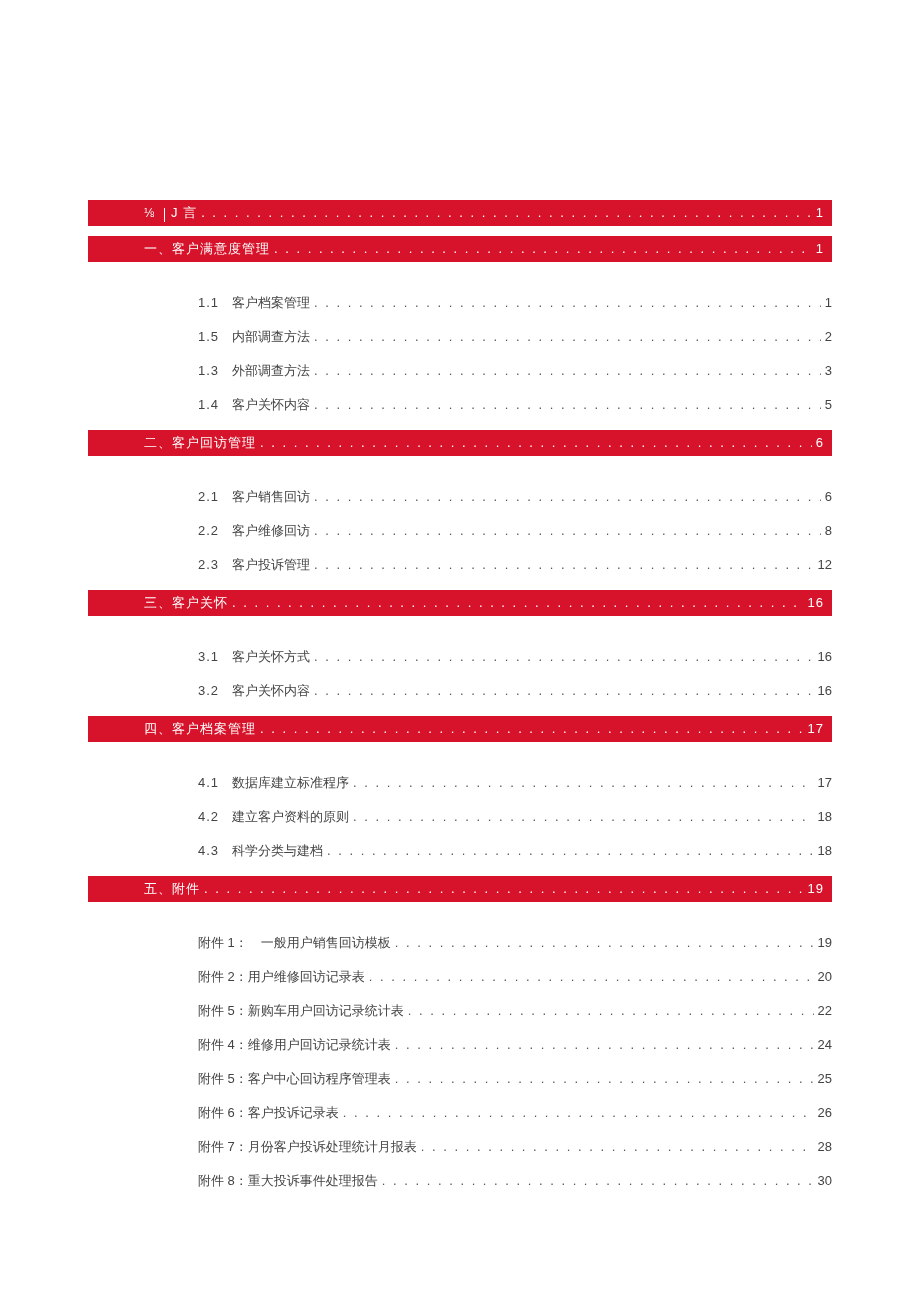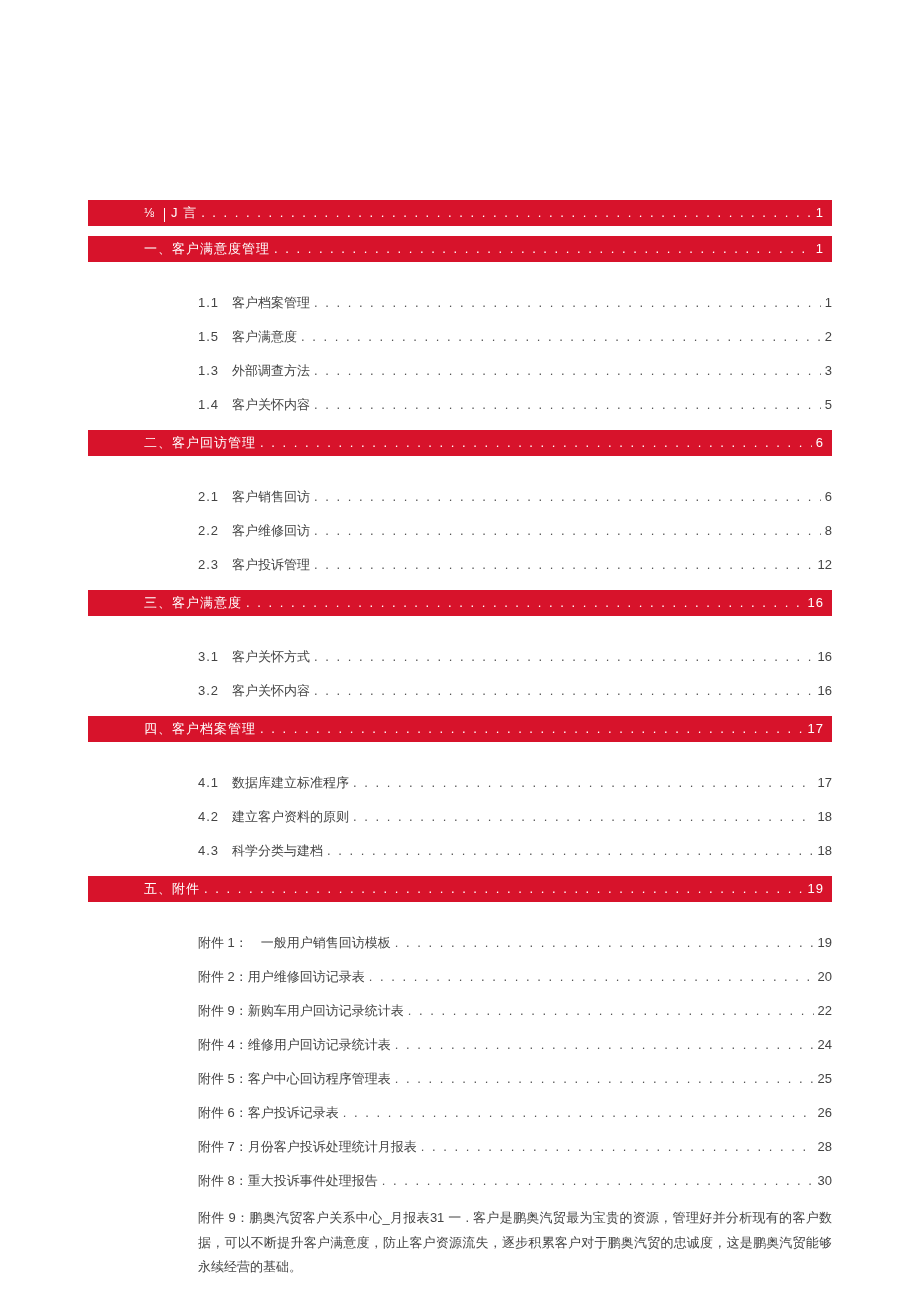--- a/index.html
+++ b/index.html
@@ -96,21 +96,21 @@
   </div>
   <div class="sub-list">
     <div class="sub-row">
       <span class="num">1.1</span>
       <span class="label">客户档案管理</span>
       <span class="leader">. . . . . . . . . . . . . . . . . . . . . . . . . . . . . . . . . . . . . . . . . . . . . . . . . . . . . . . . . . . . . . . . . . . . . . . . . . . . . . . . . . . . . . . . . . . . . . . . . . . . . . . . . . . . . . . . . . . . . . . . . . . . . . . . . . . . . . . . . . . . . . . . . . . . . .</span>
       <span class="pnum">1</span>
     </div>
     <div class="sub-row">
       <span class="num">1.5</span>
-      <span class="label">客户满意度</span>
+      <span class="label">内部调查方法</span>
       <span class="leader">. . . . . . . . . . . . . . . . . . . . . . . . . . . . . . . . . . . . . . . . . . . . . . . . . . . . . . . . . . . . . . . . . . . . . . . . . . . . . . . . . . . . . . . . . . . . . . . . . . . . . . . . . . . . . . . . . . . . . . . . . . . . . . . . . . . . . . . . . . . . . . . . . . . . . .</span>
       <span class="pnum">2</span>
     </div>
     <div class="sub-row">
       <span class="num">1.3</span>
       <span class="label">外部调查方法</span>
       <span class="leader">. . . . . . . . . . . . . . . . . . . . . . . . . . . . . . . . . . . . . . . . . . . . . . . . . . . . . . . . . . . . . . . . . . . . . . . . . . . . . . . . . . . . . . . . . . . . . . . . . . . . . . . . . . . . . . . . . . . . . . . . . . . . . . . . . . . . . . . . . . . . . . . . . . . . . .</span>
       <span class="pnum">3</span>
     </div>
     <div class="sub-row">
@@ -141,21 +141,21 @@
     </div>
     <div class="sub-row">
       <span class="num">2.3</span>
       <span class="label">客户投诉管理</span>
       <span class="leader">. . . . . . . . . . . . . . . . . . . . . . . . . . . . . . . . . . . . . . . . . . . . . . . . . . . . . . . . . . . . . . . . . . . . . . . . . . . . . . . . . . . . . . . . . . . . . . . . . . . . . . . . . . . . . . . . . . . . . . . . . . . . . . . . . . . . . . . . . . . . . . . . . . . . . .</span>
       <span class="pnum">12</span>
     </div>
   </div>
 
   <div class="section-header">
-    <span class="label">三、客户满意度</span>
+    <span class="label">三、客户关怀</span>
     <span class="leader">. . . . . . . . . . . . . . . . . . . . . . . . . . . . . . . . . . . . . . . . . . . . . . . . . . . . . . . . . . . . . . . . . . . . . . . . . . . . . . . . . . . . . . . . . . . . . . . . . . . . . . . . . . . . . . . . . . . . . . . . . . . . . . . . . . . . . . . . . . . . . . . . . . . . . .</span>
     <span class="pnum">16</span>
   </div>
   <div class="sub-list">
     <div class="sub-row">
       <span class="num">3.1</span>
       <span class="label">客户关怀方式</span>
       <span class="leader">. . . . . . . . . . . . . . . . . . . . . . . . . . . . . . . . . . . . . . . . . . . . . . . . . . . . . . . . . . . . . . . . . . . . . . . . . . . . . . . . . . . . . . . . . . . . . . . . . . . . . . . . . . . . . . . . . . . . . . . . . . . . . . . . . . . . . . . . . . . . . . . . . . . . . .</span>
       <span class="pnum">16</span>
     </div>
@@ -203,21 +203,21 @@
       <span class="label">附件 1： 一般用户销售回访模板</span>
       <span class="leader">. . . . . . . . . . . . . . . . . . . . . . . . . . . . . . . . . . . . . . . . . . . . . . . . . . . . . . . . . . . . . . . . . . . . . . . . . . . . . . . . . . . . . . . . . . . . . . . . . . . . . . . . . . . . . . . . . . . . . . . . . . . . . . . . . . . . . . . . . . . . . . . . . . . . . .</span>
       <span class="pnum">19</span>
     </div>
     <div class="sub-row">
       <span class="label">附件 2：用户维修回访记录表</span>
       <span class="leader">. . . . . . . . . . . . . . . . . . . . . . . . . . . . . . . . . . . . . . . . . . . . . . . . . . . . . . . . . . . . . . . . . . . . . . . . . . . . . . . . . . . . . . . . . . . . . . . . . . . . . . . . . . . . . . . . . . . . . . . . . . . . . . . . . . . . . . . . . . . . . . . . . . . . . .</span>
       <span class="pnum">20</span>
     </div>
     <div class="sub-row">
-      <span class="label">附件 9：新购车用户回访记录统计表</span>
+      <span class="label">附件 5：新购车用户回访记录统计表</span>
       <span class="leader">. . . . . . . . . . . . . . . . . . . . . . . . . . . . . . . . . . . . . . . . . . . . . . . . . . . . . . . . . . . . . . . . . . . . . . . . . . . . . . . . . . . . . . . . . . . . . . . . . . . . . . . . . . . . . . . . . . . . . . . . . . . . . . . . . . . . . . . . . . . . . . . . . . . . . .</span>
       <span class="pnum">22</span>
     </div>
     <div class="sub-row">
       <span class="label">附件 4：维修用户回访记录统计表</span>
       <span class="leader">. . . . . . . . . . . . . . . . . . . . . . . . . . . . . . . . . . . . . . . . . . . . . . . . . . . . . . . . . . . . . . . . . . . . . . . . . . . . . . . . . . . . . . . . . . . . . . . . . . . . . . . . . . . . . . . . . . . . . . . . . . . . . . . . . . . . . . . . . . . . . . . . . . . . . .</span>
       <span class="pnum">24</span>
     </div>
     <div class="sub-row">
       <span class="label">附件 5：客户中心回访程序管理表</span>
@@ -234,15 +234,14 @@
       <span class="leader">. . . . . . . . . . . . . . . . . . . . . . . . . . . . . . . . . . . . . . . . . . . . . . . . . . . . . . . . . . . . . . . . . . . . . . . . . . . . . . . . . . . . . . . . . . . . . . . . . . . . . . . . . . . . . . . . . . . . . . . . . . . . . . . . . . . . . . . . . . . . . . . . . . . . . .</span>
       <span class="pnum">28</span>
     </div>
     <div class="sub-row">
       <span class="label">附件 8：重大投诉事件处理报告</span>
       <span class="leader">. . . . . . . . . . . . . . . . . . . . . . . . . . . . . . . . . . . . . . . . . . . . . . . . . . . . . . . . . . . . . . . . . . . . . . . . . . . . . . . . . . . . . . . . . . . . . . . . . . . . . . . . . . . . . . . . . . . . . . . . . . . . . . . . . . . . . . . . . . . . . . . . . . . . . .</span>
       <span class="pnum">30</span>
     </div>
   </div>
 
-  <div class="note">附件 9：鹏奥汽贸客户关系中心_月报表31 一 . 客户是鹏奥汽贸最为宝贵的资源，管理好并分析现有的客户数据，可以不断提升客户满意度，防止客户资源流失，逐步积累客户对于鹏奥汽贸的忠诚度，这是鹏奥汽贸能够永续经营的基础。</div>
 
 </div>
 
 </body></html>

